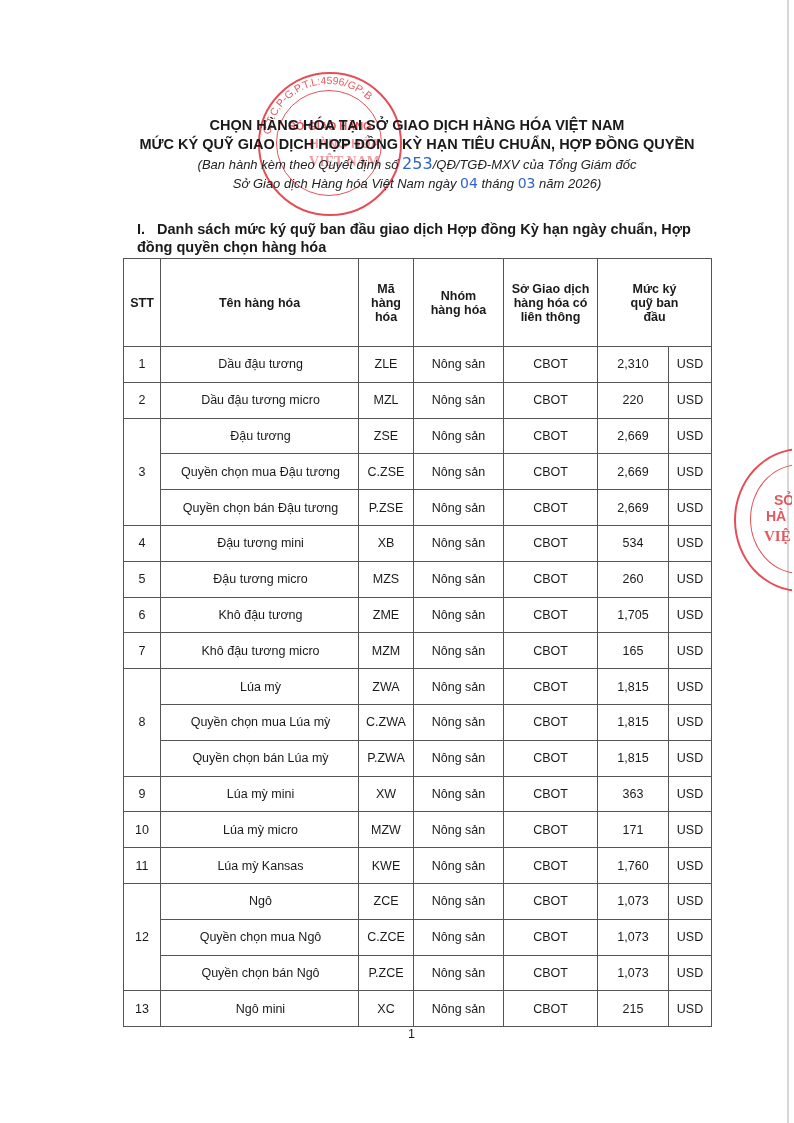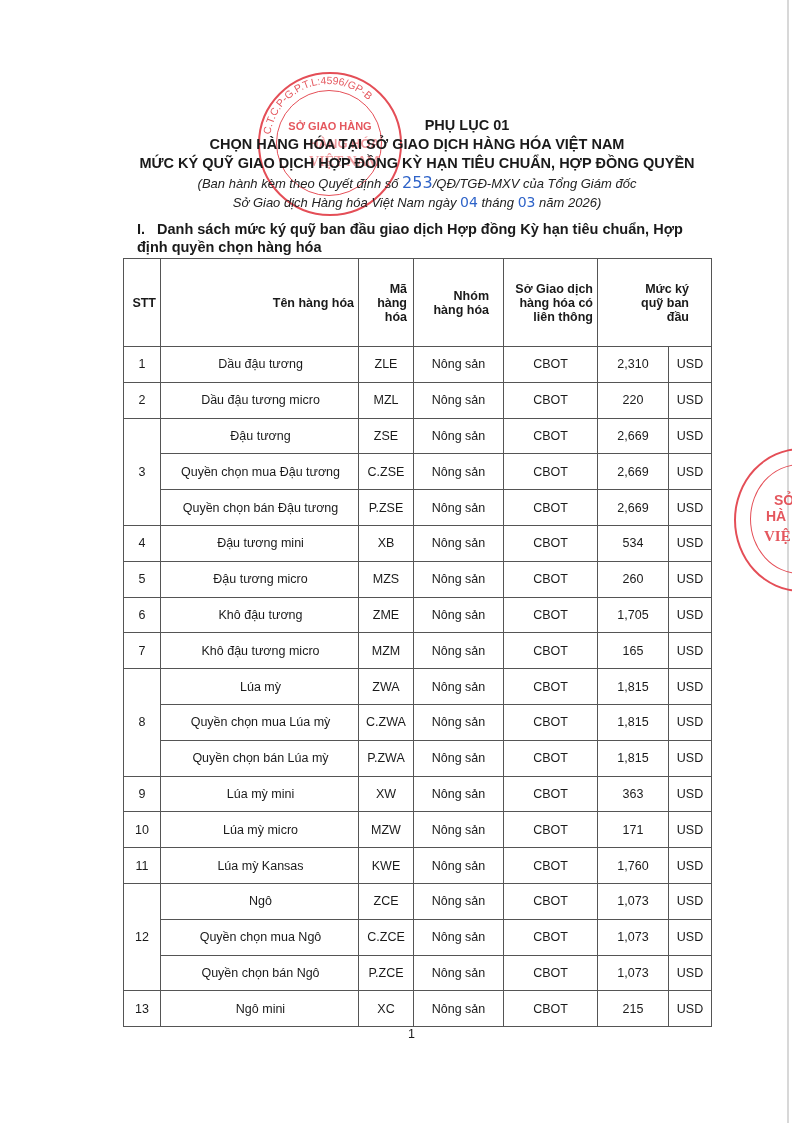--- a/index.html
+++ b/index.html
@@ -14,21 +14,21 @@
   .hand { font-family: "DejaVu Sans", sans-serif; font-style: normal; color: #2e63c8; font-size: 16px; margin-top: 32px; }
   .hand.small { font-size: 14px; }
 
   .section-heading { position: absolute; left: 137px; top: 220px; width: 560px;
                      font-weight: bold; font-size: 14.5px; line-height: 18px; }
   .section-heading .num { display: inline-block; width: 16px; }
 
   table.margin-table { position: absolute; left: 123px; top: 258px; border-collapse: collapse;
                        font-size: 12.5px; table-layout: fixed; }
   table.margin-table th, table.margin-table td { border: 1px solid #555; padding: 0 4px; }
-  table.margin-table th { font-weight: bold; text-align: right; line-height: 14px; height: 55px; }
+  table.margin-table th { font-weight: bold; text-align: center; line-height: 14px; height: 55px; }
   table.margin-table td { height: 34.8px; }
   .c { text-align: center; }
   .l { text-align: center; padding-left: 6px !important; }
 
   .page-number { position: absolute; left: 408px; top: 1027px; font-size: 12.5px; }
 
   .stamp { position: absolute; border-radius: 50%; border: 2.5px solid #e0303a; opacity: 0.85; }
   .stamp .inner { position: absolute; border-radius: 50%; border: 1.5px solid #e0303a; }
   .stamp-text { position: absolute; color: #e03a42; font-weight: bold; }
 </style>
@@ -53,34 +53,33 @@
 </div>
 
 <div class="stamp" style="left:734px; top:448px; width:130px; height:140px; clip-path: inset(0 76px 0 0);">
   <div class="inner" style="left:14px; top:14px; width:98px; height:108px;"></div>
   <div class="stamp-text" style="left:38px; top:42px; font-size:14px;">SỞ</div>
   <div class="stamp-text" style="left:30px; top:58px; font-size:14px;">HÀ</div>
   <div class="stamp-text" style="left:28px; top:78px; font-size:15px; font-family:'Liberation Serif', serif;">VIỆ</div>
 </div>
 
 <div class="header">
-  <div class="appendix-title">PHỤ LỤC 01</div>
   <div class="main-title">CHỌN HÀNG HÓA TẠI SỞ GIAO DỊCH HÀNG HÓA VIỆT NAM</div>
   <div class="main-title">MỨC KÝ QUỸ GIAO DỊCH HỢP ĐỒNG KỲ HẠN TIÊU CHUẨN, HỢP ĐỒNG QUYỀN</div>
   <div class="subtitle">
     <span>(Ban hành kèm theo Quyết định số </span><span class="hand">253</span><span>/QĐ/TGĐ-MXV của Tổng Giám đốc</span>
   </div>
   <div class="subtitle">
     <span>Sở Giao dịch Hàng hóa Việt Nam ngày </span><span class="hand small">04</span><span> tháng </span><span class="hand small">03</span><span> năm 2026)</span>
   </div>
 </div>
 
 <div class="section-heading">
   <span class="num">I.</span>
-  <span>Danh sách mức ký quỹ ban đầu giao dịch Hợp đồng Kỳ hạn tiêu chuẩn, Hợp định quyền chọn hàng hóa</span>
+  <span>Danh sách mức ký quỹ ban đầu giao dịch Hợp đồng Kỳ hạn ngày chuẩn, Hợp đồng quyền chọn hàng hóa</span>
 </div>
 
 <table class="margin-table">
   <colgroup>
     <col style="width:37px">
       <col style="width:198px">
       <col style="width:55px">
       <col style="width:90px">
       <col style="width:94px">
       <col style="width:71px">

